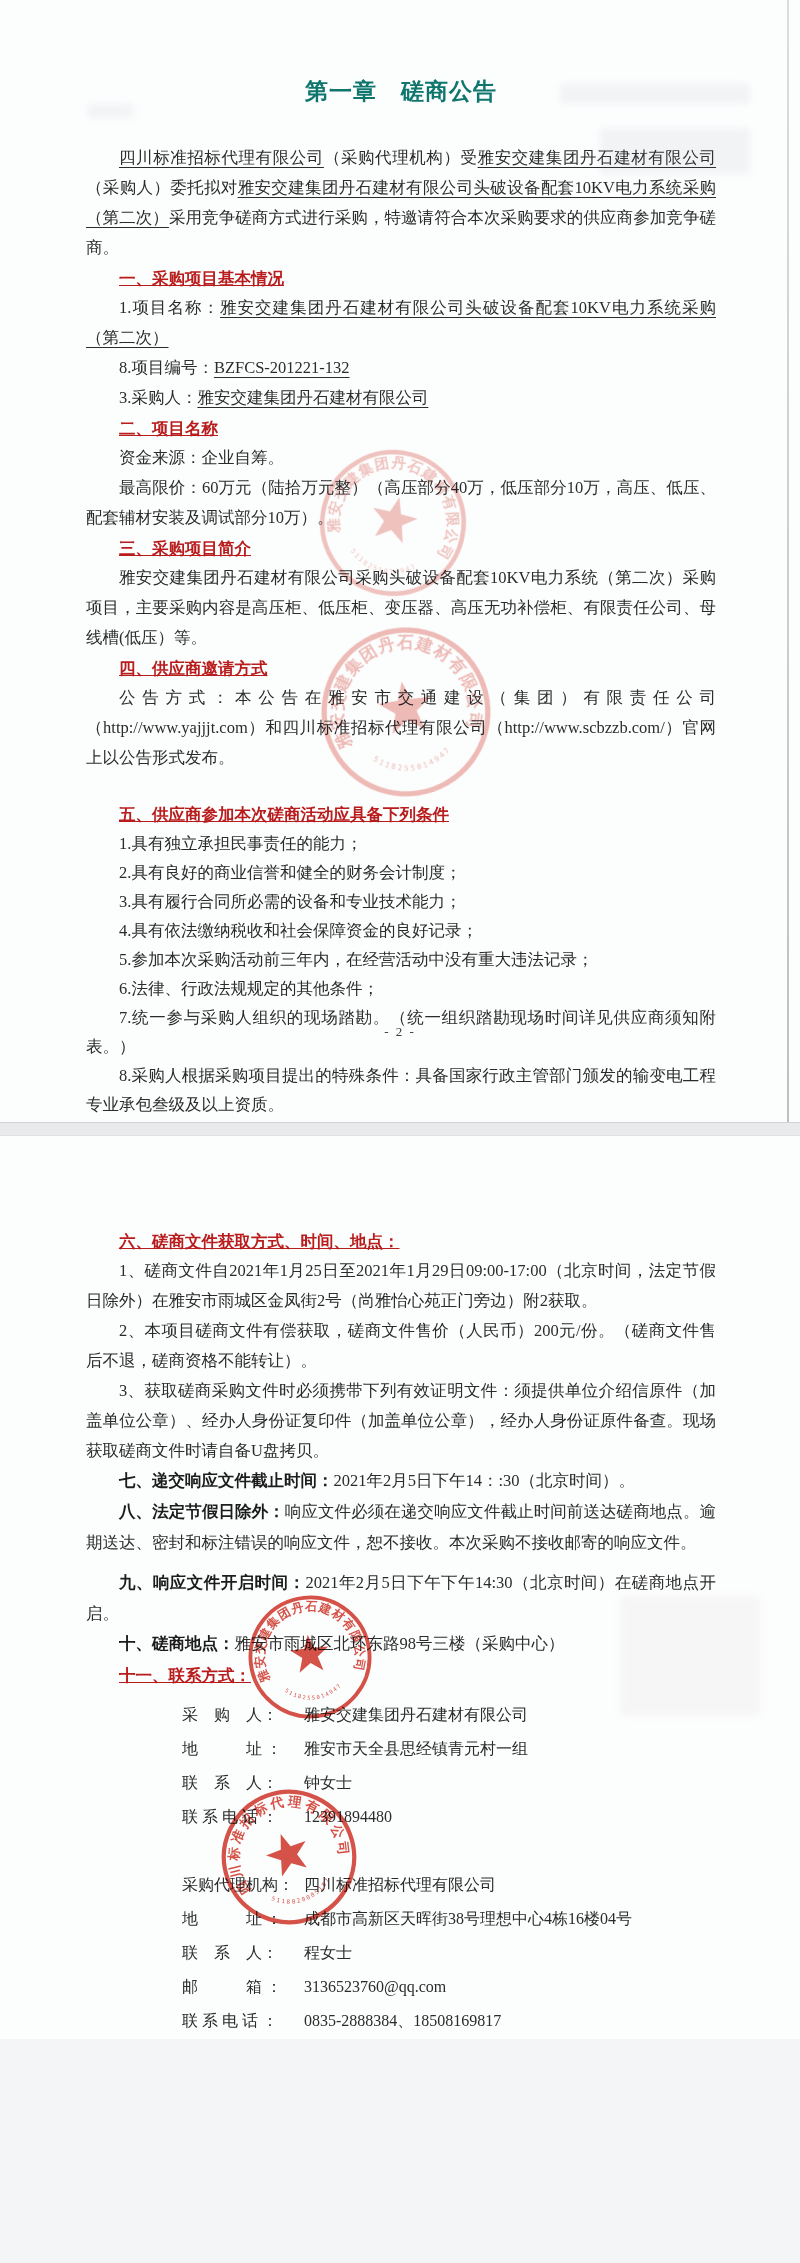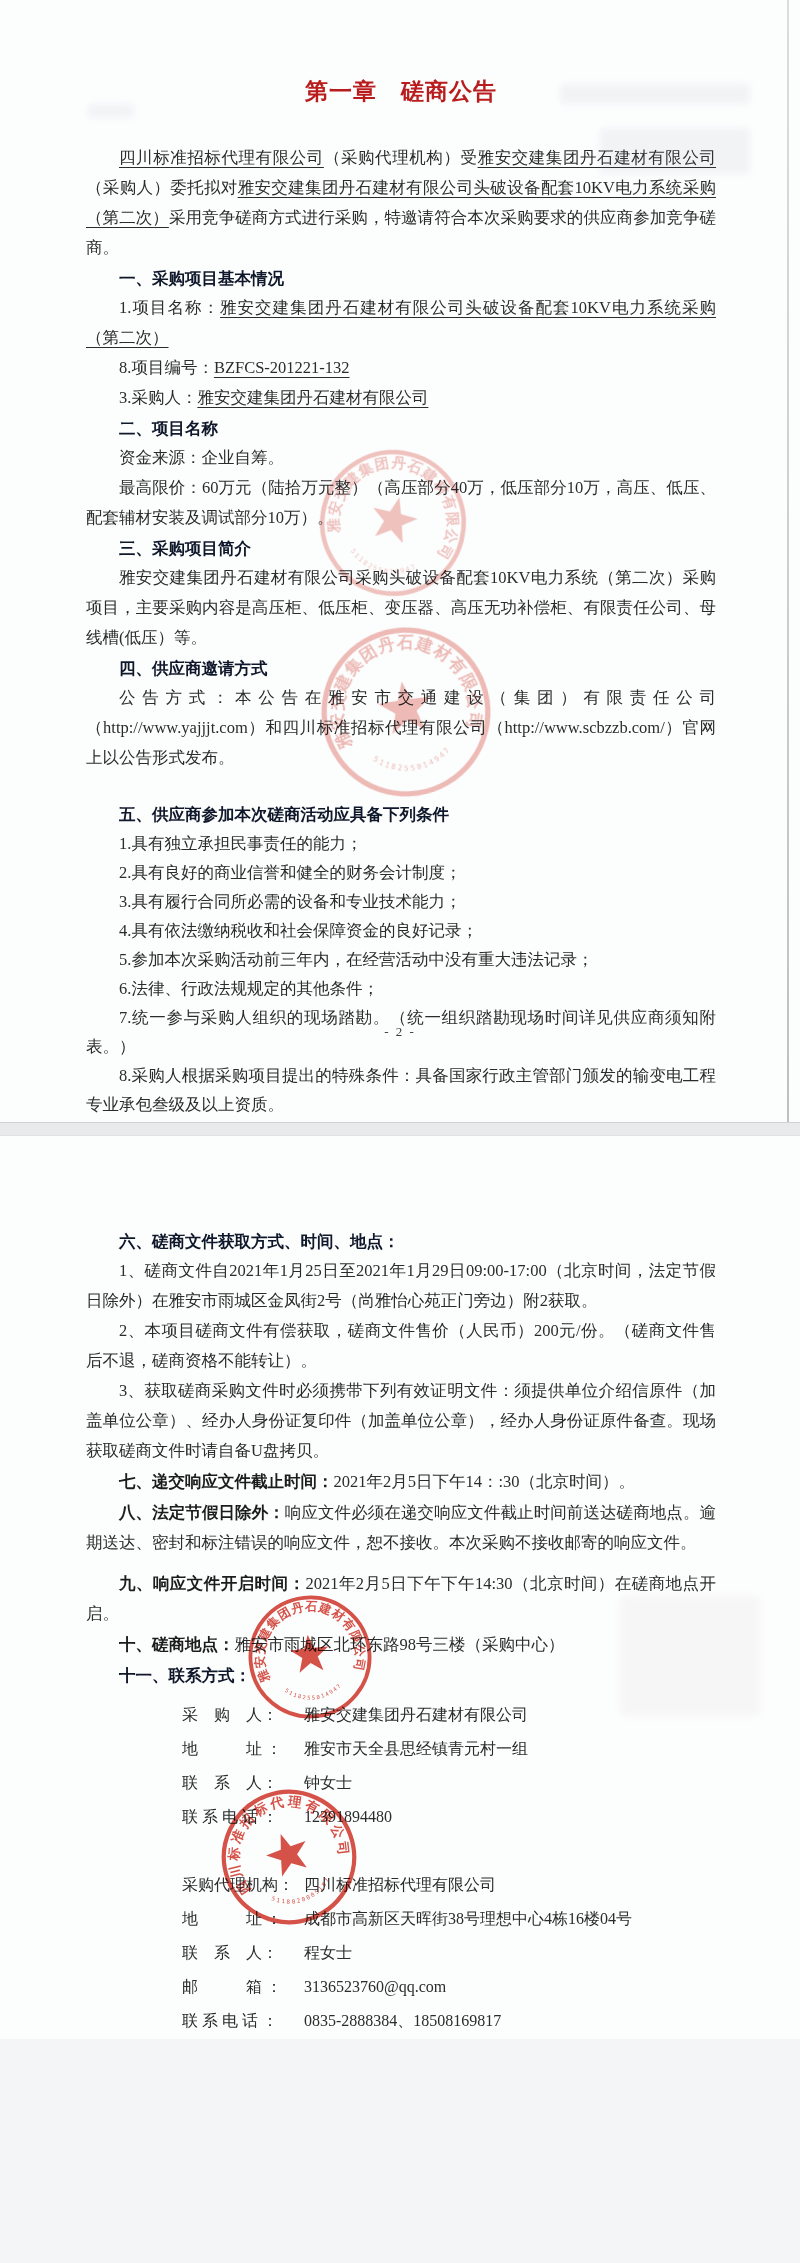--- a/index.html
+++ b/index.html
@@ -3,25 +3,25 @@
 <meta charset="utf-8">
 <style>
   html,body{margin:0;padding:0;}
   body{width:800px;background:#f4f5f6;font-family:"Liberation Serif","DejaVu Serif",serif;}
   .page{position:relative;width:800px;background:#fcfdfd;overflow:hidden;}
   #page1{height:1122px;}
   #page2{height:903px;}
   .page-gap{height:14px;box-sizing:border-box;background:#e8eaeb;border-top:1px solid #d0d3d4;border-bottom:1px solid #e0e2e3;}
   .content1{padding:76px 84px 0 86px;}
   .content2{padding:90px 84px 0 86px;}
-  .title{margin:0 0 36px 0;text-align:center;font-family:"Liberation Sans","DejaVu Sans",sans-serif;font-weight:700;font-size:23px;letter-spacing:1px;color:#b91c1c;text-indent:0;}
+  .title{margin:0 0 36px 0;text-align:center;font-family:"Liberation Sans","DejaVu Sans",sans-serif;font-weight:700;font-size:23px;letter-spacing:1px;color:#0f766e;text-indent:0;}
   p{margin:0;font-size:16.5px;line-height:30px;color:#2b2b2b;text-align:justify;text-indent:2em;}
   .cond{line-height:29px;}
-  .head{font-family:"Liberation Sans","DejaVu Sans",sans-serif;font-weight:700;color:#0f172a;}
-  .head-inline{font-family:Liberation Sans, sans-serif;font-weight:700;color:#1c1c1c;}
+  .head{font-family:"Liberation Sans","DejaVu Sans",sans-serif;font-weight:700;color:#b91c1c;text-decoration:underline;}
+  .head-inline{font-family:Liberation Mono, monospace;font-weight:700;color:#1c1c1c;}
   .u{text-decoration:underline;text-underline-offset:4px;text-decoration-thickness:1px;}
   .mt-lg{margin-top:26px;}
   .mt-sm{margin-top:10px;}
   .pagenum{position:absolute;left:0;right:0;text-align:center;font-size:13px;letter-spacing:2px;color:#3c3c3c;}
   #page1 .pagenum{top:1024px;}
   #page2 .pagenum{top:1028px;}
   .contact{margin:8px 0 0 96px;}
   .contact2{margin-top:34px;}
   .crow{display:flex;line-height:34px;font-size:16px;color:#2b2b2b;}
   .clabel{white-space:pre;width:122px;flex:none;}

